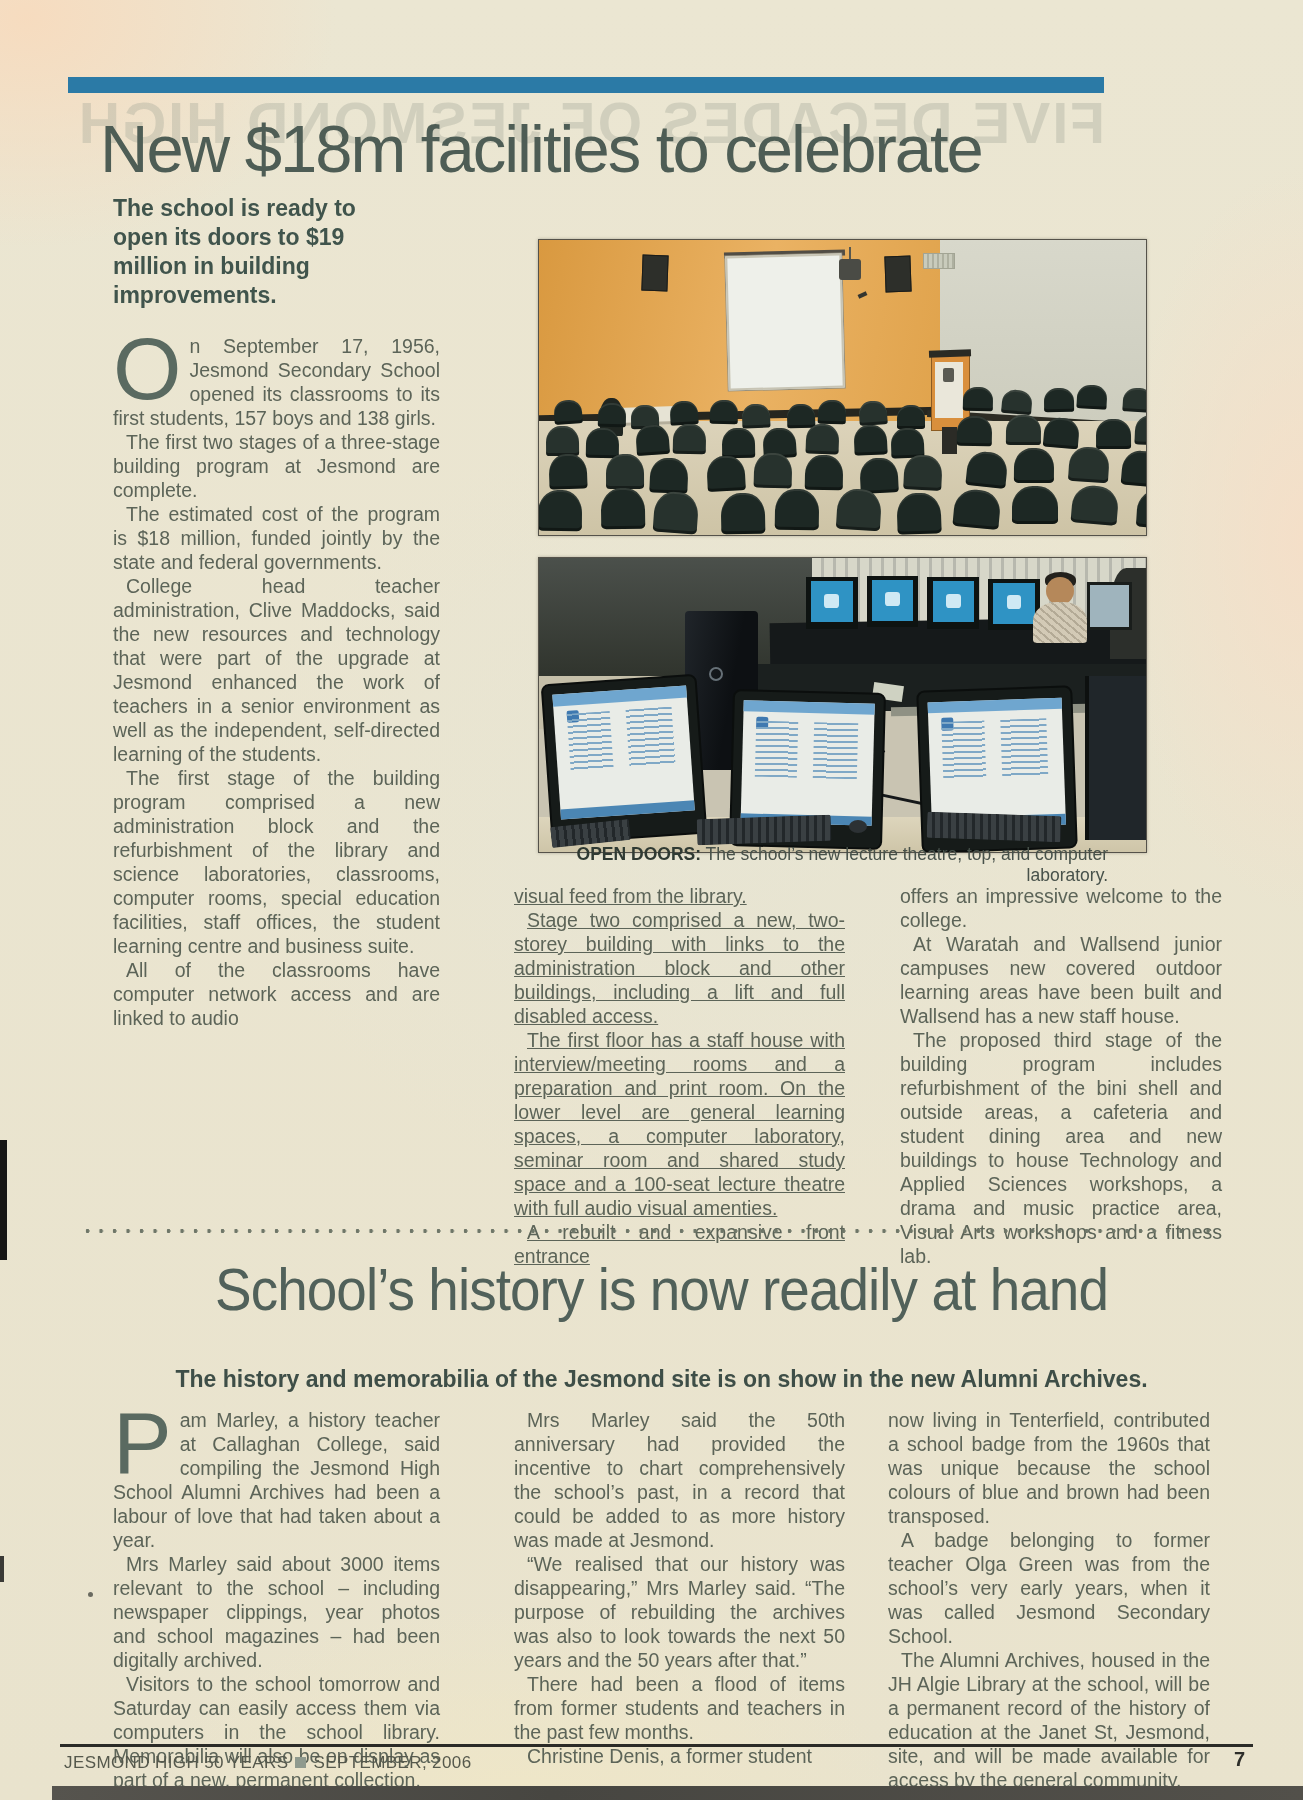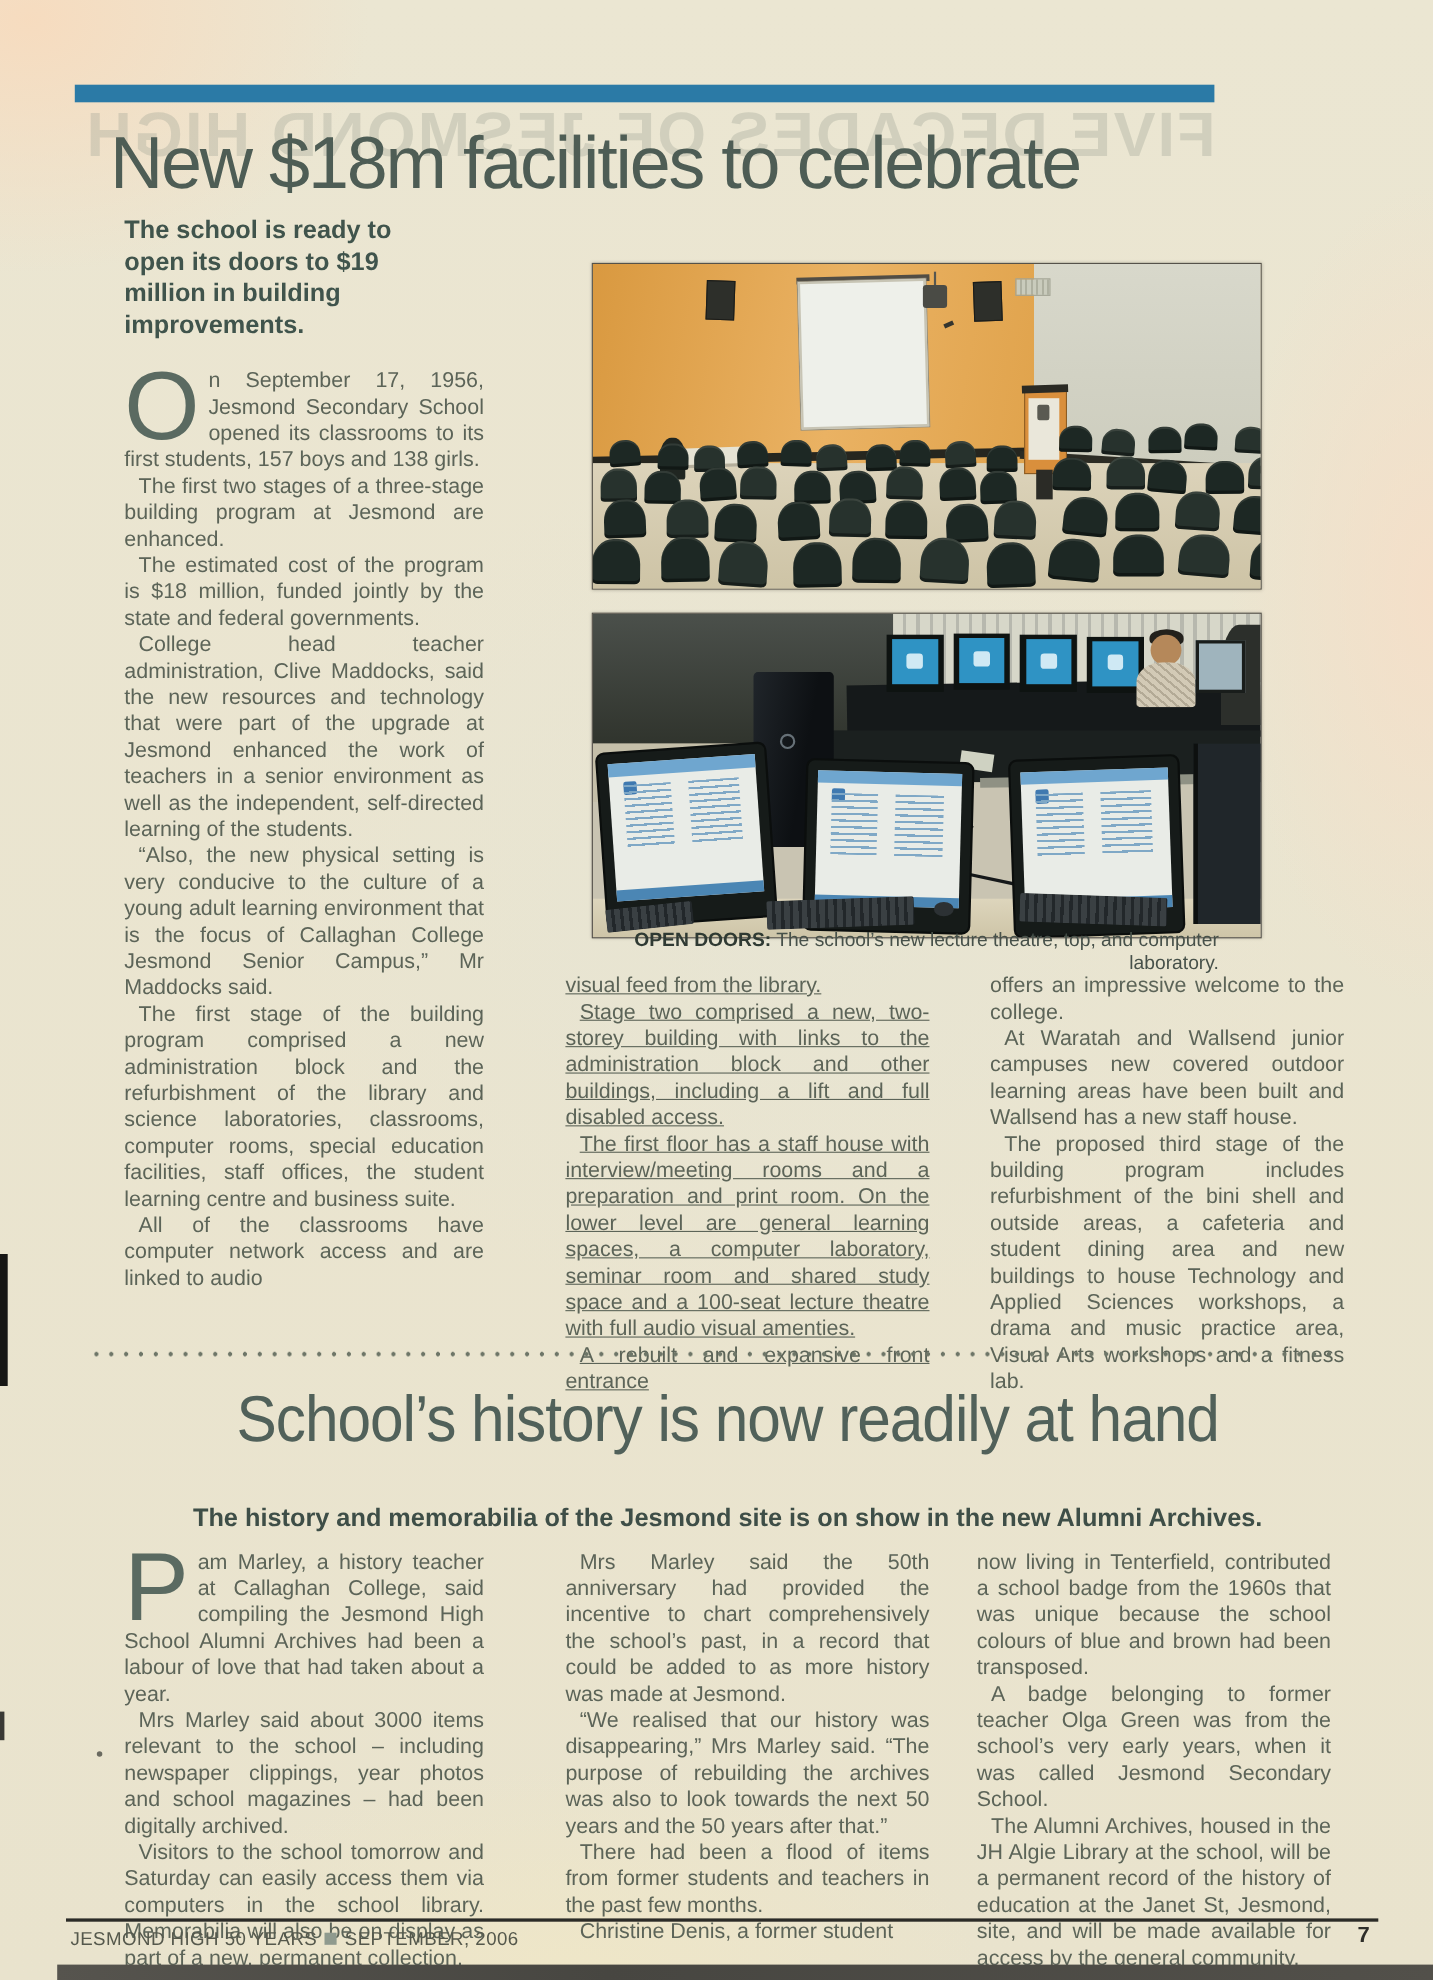--- a/index.html
+++ b/index.html
@@ -151,24 +151,23 @@
   <div class="topbar"></div>
   <div class="ghost">FIVE DECADES OF JESMOND HIGH</div>
 
   <h1 class="hl1">New $18m facilities to celebrate</h1>
 
   <div class="lead">The school is ready to open its doors to $19 million in building improvements.</div>
 
   <div class="col a1c1">
     <p class="first"><span class="dropcap">O</span><span>n September 17, 1956, Jesmond Secondary School opened its classrooms to its first students, 157 boys and 138 girls.</span></p>
     <div class="paras">
-        <p>The first two stages of a three-stage building program at Jesmond are enhanced.</p>
+        <p>The first two stages of a three-stage building program at Jesmond are complete.</p>
         <p>The estimated cost of the program is $18 million, funded jointly by the state and federal governments.</p>
         <p>College head teacher administration, Clive Maddocks, said the new resources and technology that were part of the upgrade at Jesmond enhanced the work of teachers in a senior environment as well as the independent, self-directed learning of the students.</p>
-        <p>“Also, the new physical setting is very conducive to the culture of a young adult learning environment that is the focus of Callaghan College Jesmond Senior Campus,” Mr Maddocks said.</p>
         <p>The first stage of the building program comprised a new administration block and the refurbishment of the library and science laboratories, classrooms, computer rooms, special education facilities, staff offices, the student learning centre and business suite.</p>
         <p>All of the classrooms have computer network access and are linked to audio</p>
       </div>
   </div>
 
   <figure class="photo photo1">
     <div class="p1-wallo"></div>
     <div class="p1-wallg"></div>
     <div class="p1-skirt"></div>
     <div class="p1-skirt2"></div>

